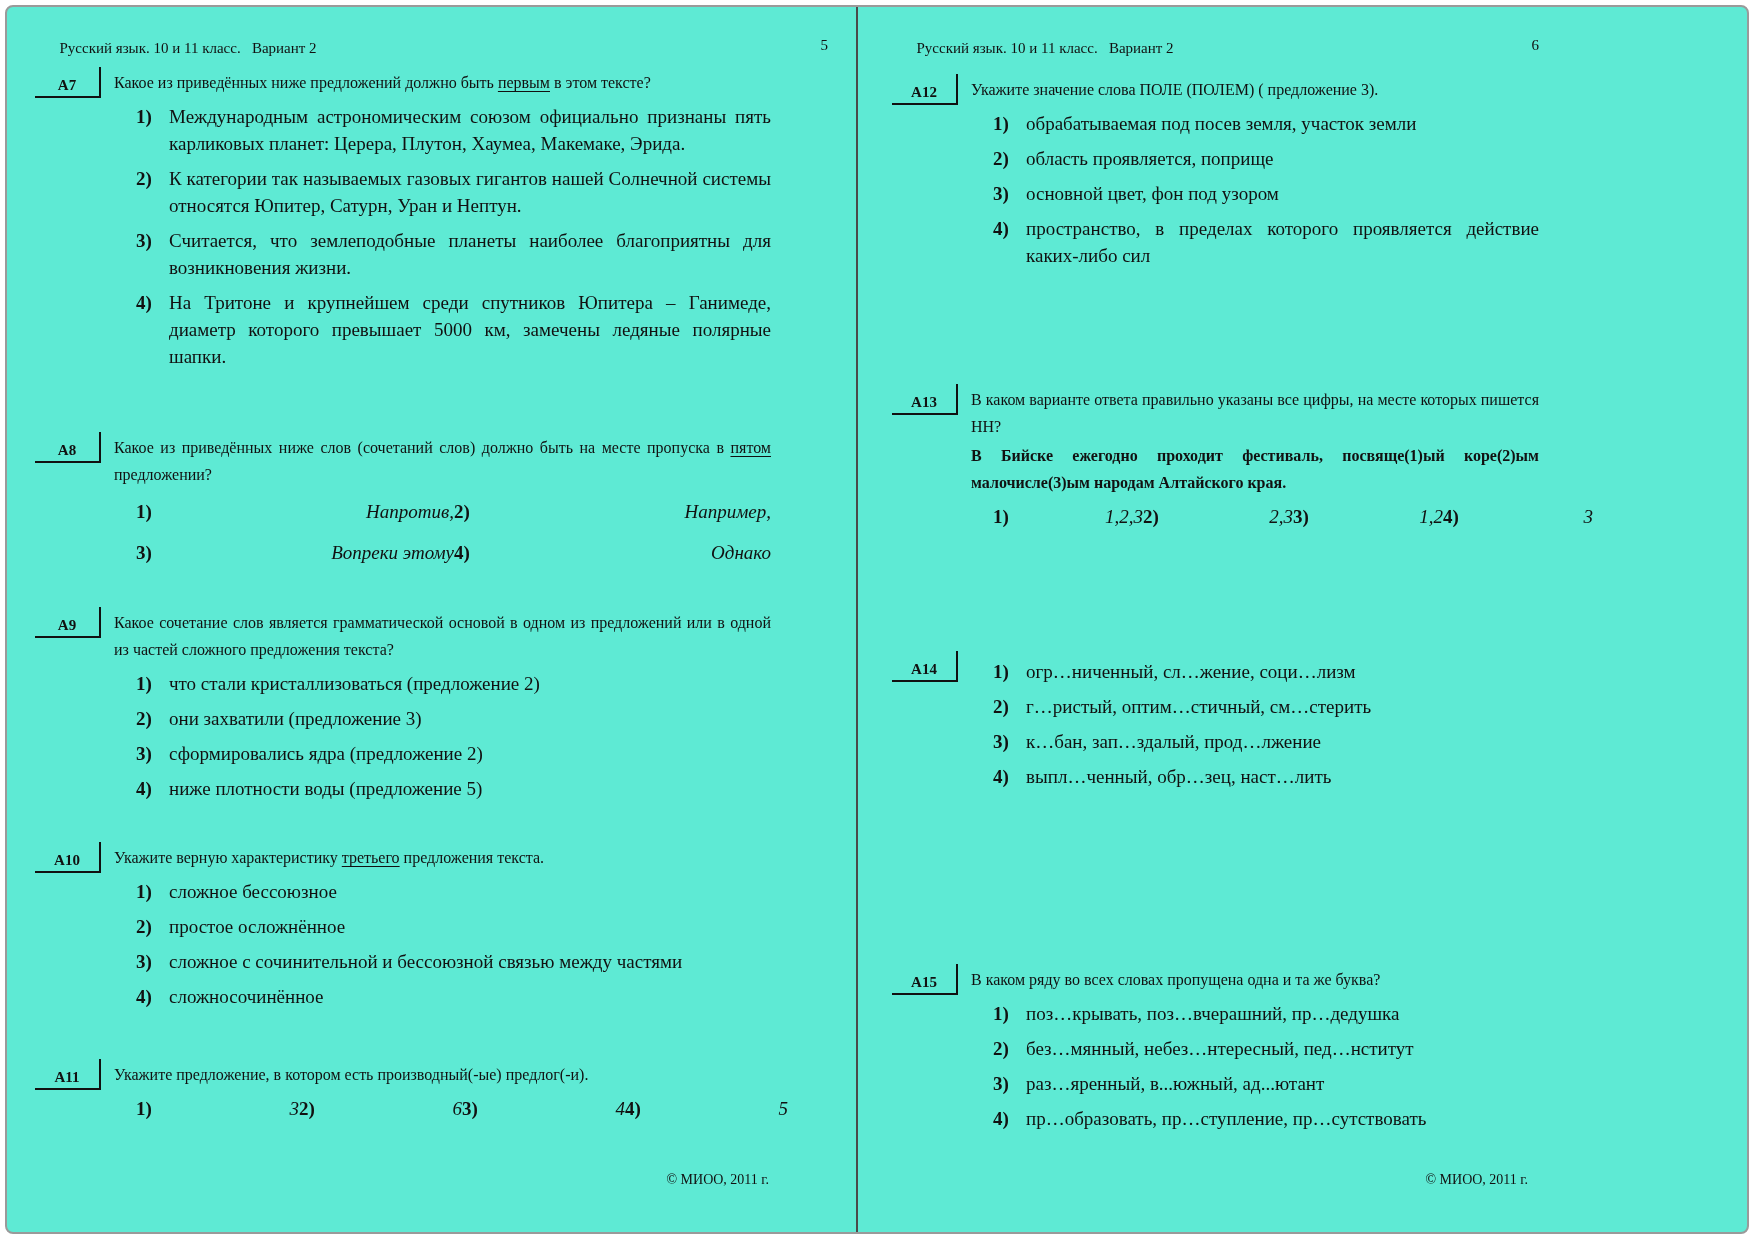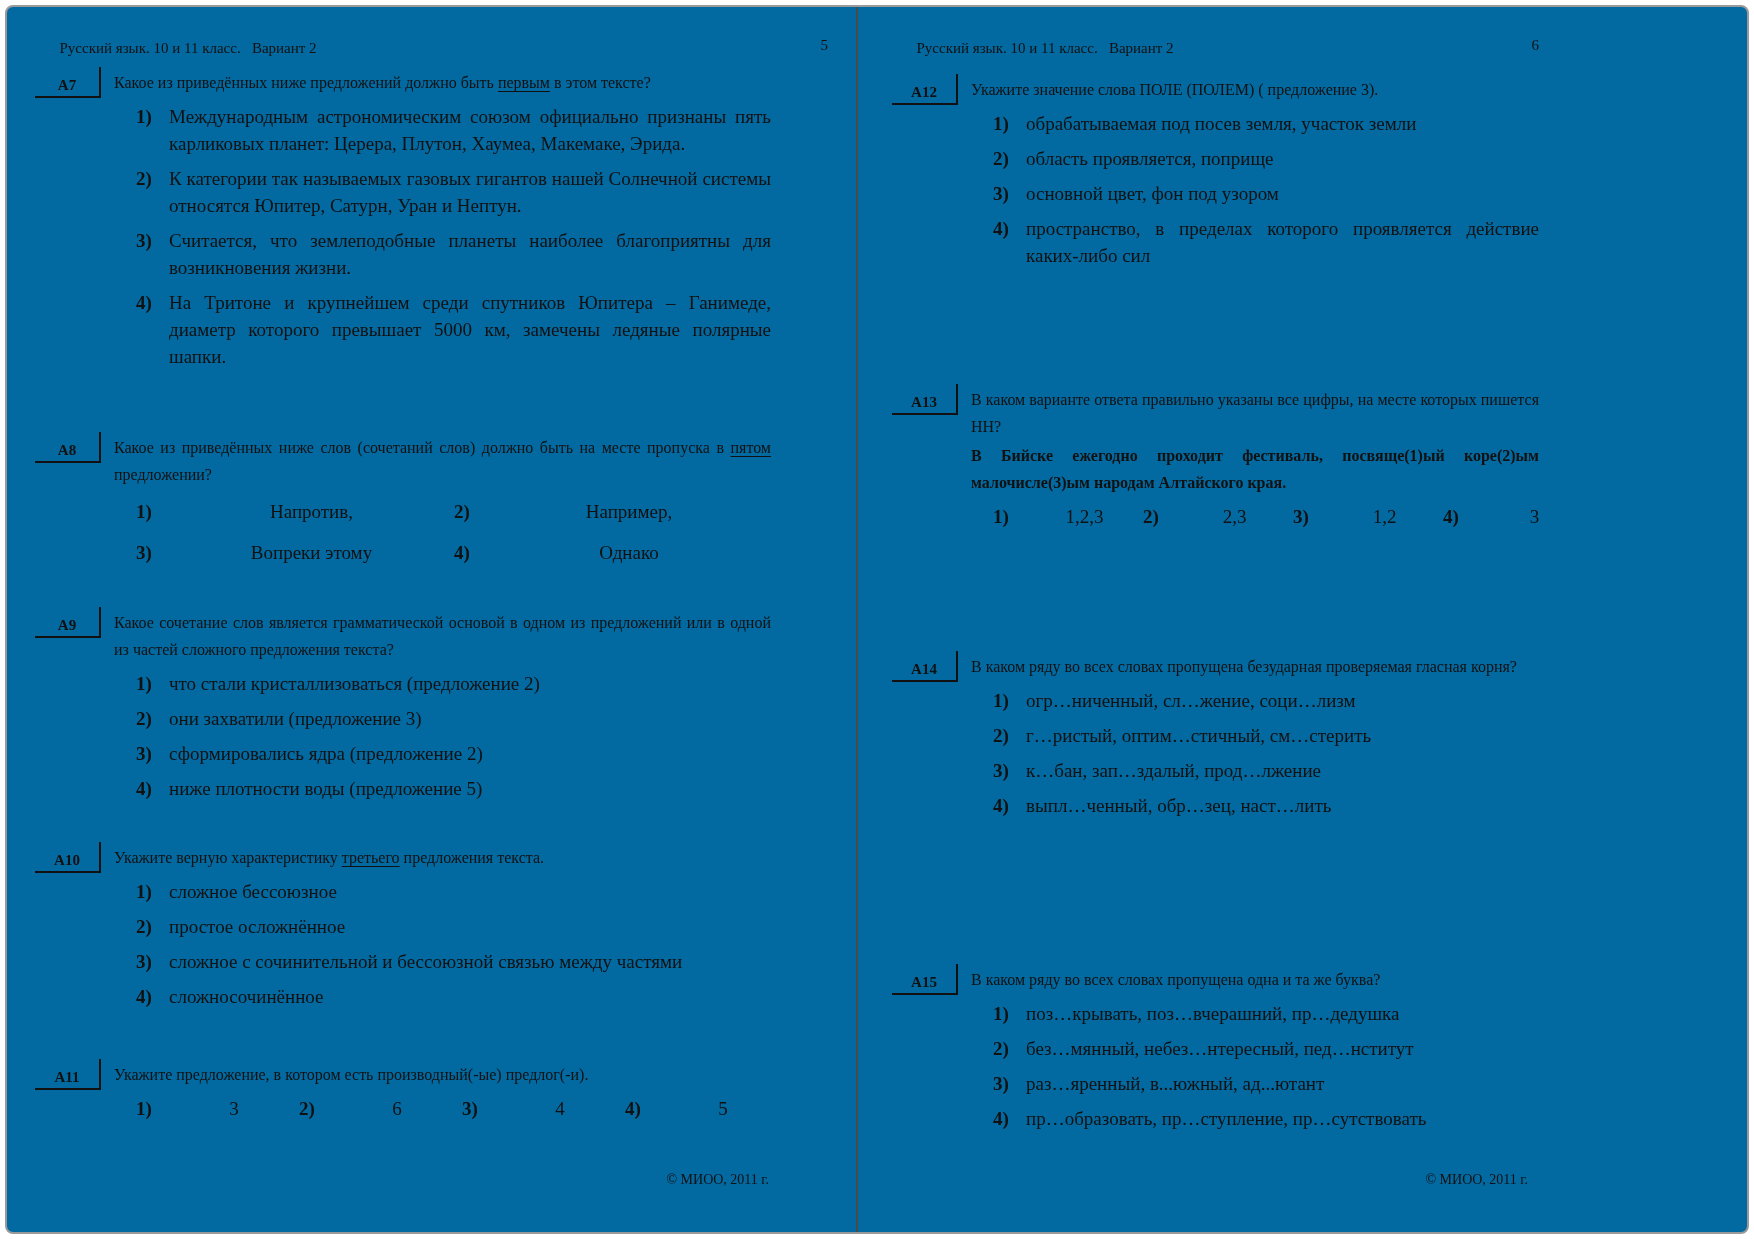--- a/index.html
+++ b/index.html
@@ -1,17 +1,17 @@
 <!DOCTYPE html>
 <html lang="ru"><head>
 <meta charset="utf-8">
 <style>
   html,body{margin:0;padding:0;background:#ffffff;}
   body{width:1754px;height:1239px;position:relative;font-family:"Liberation Serif","DejaVu Serif",serif;color:#111;}
-  .sheet{position:absolute;inset:5px;border:2px solid #9a9a9a;border-radius:8px;display:flex;background:#0369a1;overflow:hidden;}
+  .sheet{position:absolute;inset:5px;border:2px solid #9a9a9a;border-radius:8px;display:flex;background:#5eead4;overflow:hidden;}
   .page{position:relative;height:100%;}
   .page-left{width:849px;}
   .page-right{flex:1;}
   .divider{width:2px;background:#4a4a4a;height:100%;}
   .page-header{position:absolute;top:16px;left:30px;font-size:15px;white-space:pre;}
   .page-right .page-header{left:36px;}
   .page-number{position:absolute;top:30px;font-size:15px;}
   .page-left .page-number{right:28px;}
   .page-right .page-number{right:208px;}
   .footer{position:absolute;top:1122px;text-align:right;font-size:14px;margin-top:43px;}
@@ -29,21 +29,21 @@
   .u{text-decoration:underline;text-underline-offset:3px;}
   .opts{margin:7px 0 0 22px;}
   .opt{display:flex;margin-bottom:8px;font-size:19px;line-height:27px;}
   .opt-n{flex:0 0 33px;font-weight:bold;}
   .opt-t{flex:1;text-align:justify;}
   .opts-grid2{display:grid;grid-template-columns:318px auto;row-gap:14px;margin:10px 0 0 22px;}
   .opts-row4{display:grid;margin:7px 0 0 22px;}
   .opts-row4.w163{grid-template-columns:repeat(4,163px);}
   .opts-row4.w150{grid-template-columns:repeat(4,150px);}
   .opts-grid2 .opt,.opts-row4 .opt{margin-bottom:0;}
-  .opts-grid2 .opt-t,.opts-row4 .opt-t{text-align:center;}
+  .opts-grid2 .opt-t,.opts-row4 .opt-t{text-align:right;font-style:italic;}
 </style>
 </head>
 <body>
 
 <div class="sheet">
 
   <div class="page page-left">
     <div class="page-header">
       <span>Русский язык. 10 и 11 класс.   Вариант 2</span>
     </div>
@@ -232,21 +232,20 @@
               <span class="opt-n">4)</span>
               <span class="opt-t">3</span>
             </div>
         </div>
       </div>
     </section>
 
     <section class="q" style="top:644px">
       <div class="q-label">А14</div>
       <div class="q-body">
-        <p class="q-text"><span>В каком ряду во всех словах пропущена безударная проверяемая гласная корня?</span></p>
         <div class="opts">
           <div class="opt">
               <span class="opt-n">1)</span>
               <span class="opt-t">огр…ниченный, сл…жение, соци…лизм</span>
             </div>
           <div class="opt">
               <span class="opt-n">2)</span>
               <span class="opt-t">г…ристый, оптим…стичный, см…стерить</span>
             </div>
           <div class="opt">

